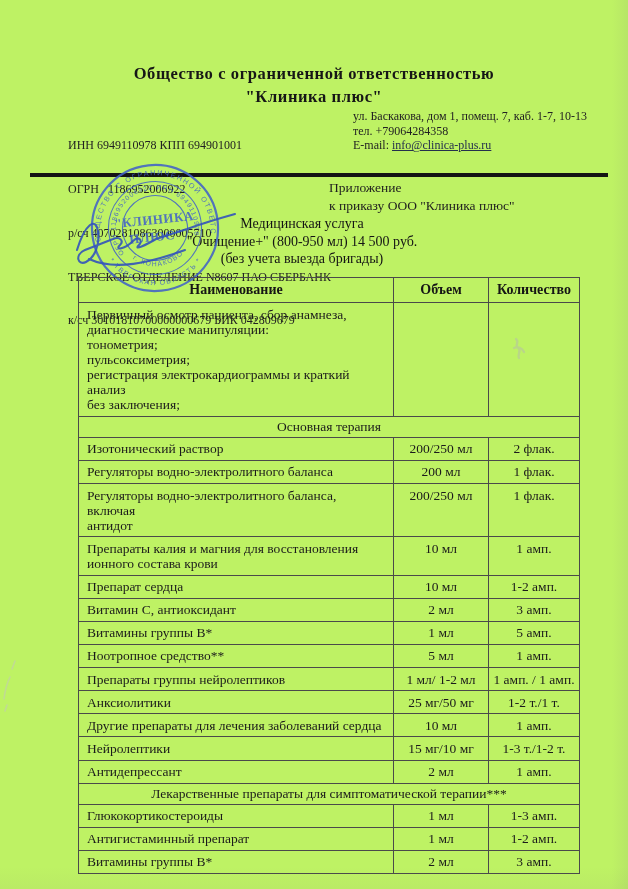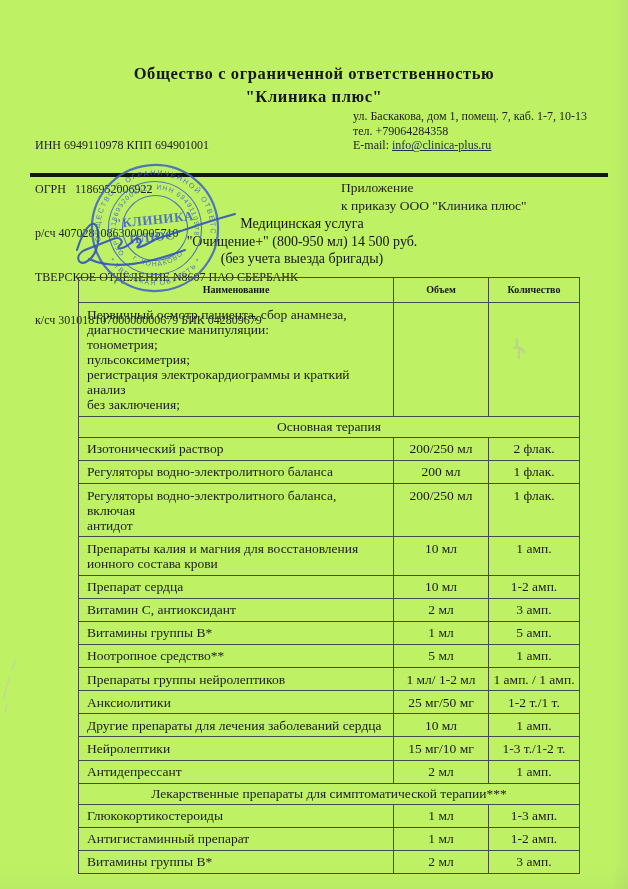--- a/index.html
+++ b/index.html
@@ -14,51 +14,51 @@
   
   .org-title{
     position:absolute;top:62px;left:12px;width:604px;
     text-align:center;font-weight:bold;font-size:16.5px;line-height:23px;
     letter-spacing:0.6px;color:#161616;
   }
   .requisites-left{
     position:absolute;top:109px;left:35px;width:315px;
     font-size:12px;line-height:14.6px;white-space:pre;color:#222;
   }
-  .requisites-left div{height:14.6px;}
+  .requisites-left div{height:14.6px;margin-left:33px;}
   .requisites-right{
     position:absolute;top:109px;left:353px;width:252px;
     font-size:12px;line-height:14.6px;color:#222;
   }
   .email-link{text-decoration:underline;color:#25304d;}
   .thick-rule{
     position:absolute;top:173px;left:30px;width:578px;height:3.5px;
     background:#141414;
   }
   .annex{
-    position:absolute;top:179px;left:341px;width:260px;
+    position:absolute;top:179px;left:329px;width:260px;
     font-size:13.5px;line-height:17.5px;color:#1e1e1e;
   }
   .service-title{
     position:absolute;top:215px;left:0;width:604px;
     text-align:center;font-weight:normal;font-size:14px;line-height:17.5px;
     color:#141414;
   }
   
   .stamp-wrap{position:absolute;top:148px;left:55px;width:200px;height:165px;}
   .stamp-wrap svg{display:block;}
   
   .price-table{
     position:absolute;top:277px;left:78px;
     border-collapse:collapse;table-layout:fixed;width:501px;
     font-size:13.5px;color:#1b1b1b;
   }
   .price-table th,.price-table td{border:1px solid #4a4a4a;}
   .price-table th{
-    font-weight:bold;font-size:10px;padding:4px 2px;text-align:center;
+    font-weight:bold;font-size:14px;padding:4px 2px;text-align:center;
     line-height:16px;color:#151515;
   }
   .price-table td{padding:3.5px 8px;vertical-align:top;line-height:1.12;}
   .c-name{white-space:pre-line;}
   .c-vol,.c-qty{text-align:center;padding:3.5px 2px !important;}
   .section-cell{text-align:center;padding:2.5px 2px !important;}
   
   .edge-right{
     position:absolute;top:0;right:0;width:16px;height:889px;
     background:linear-gradient(to right,rgba(120,120,120,0) 0%,rgba(120,120,120,0.10) 100%);

